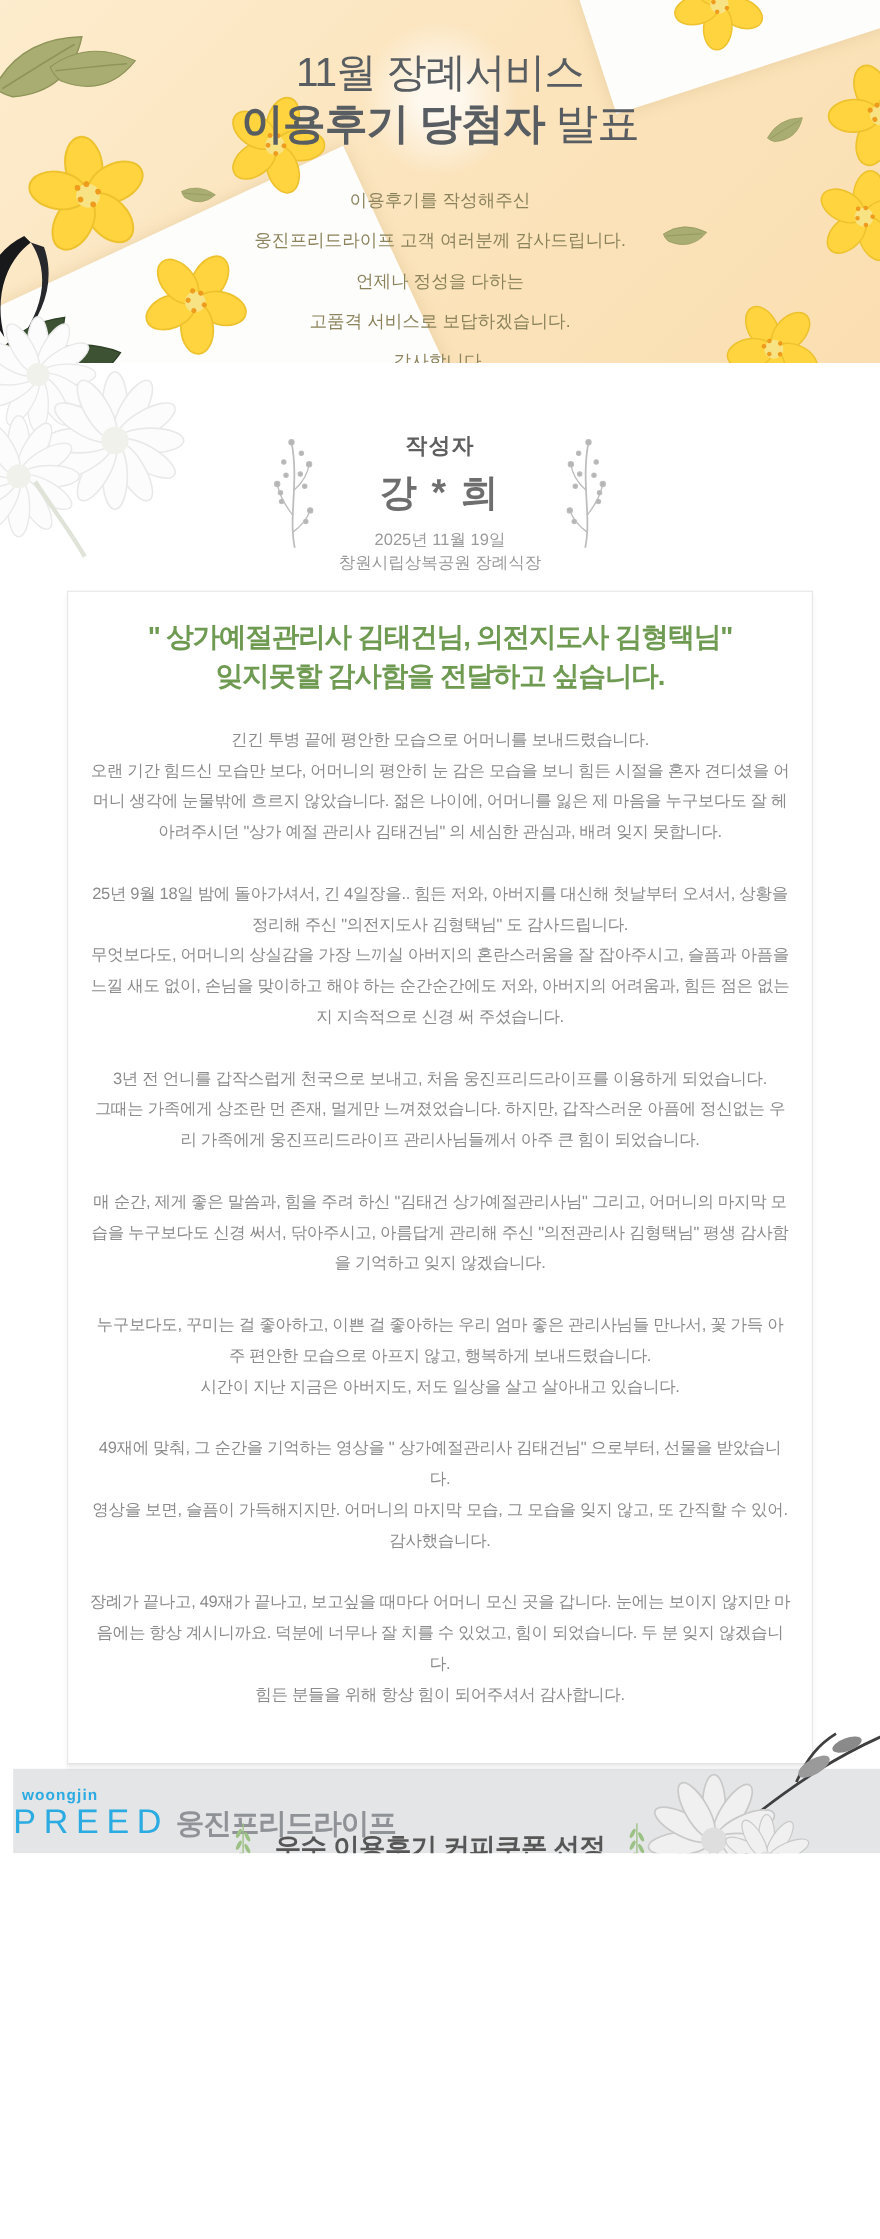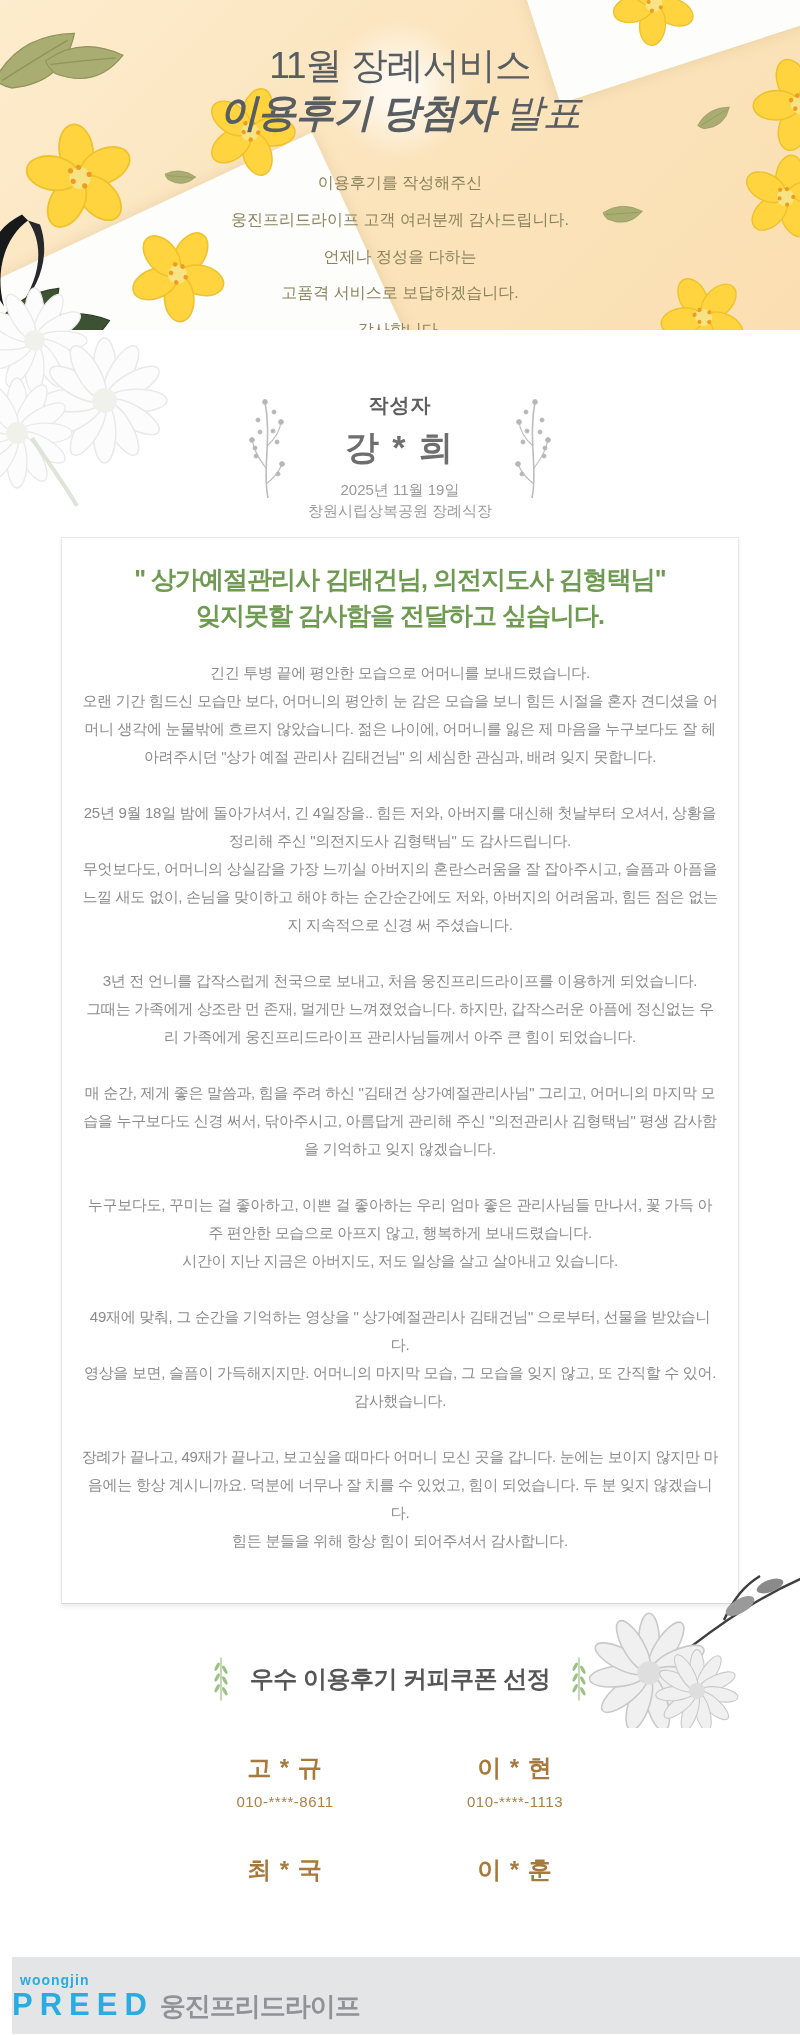--- a/index.html
+++ b/index.html
@@ -2,37 +2,37 @@
 <html><head>
 <meta charset="utf-8">
 <style>
   html,body{margin:0;padding:0;}
   body{
     width:800px;
     background:#ffffff;
     font-family:"Liberation Sans","DejaVu Sans",sans-serif;
     color:#8b8b8b;
   }
-  .page{position:relative;width:800px;height:2034px;overflow:hidden;background:#fff;}
+  .page{position:relative;width:800px;height:1685px;overflow:hidden;background:#fff;}
 
   
   .header{
     position:relative;width:800px;height:330px;
     background:
       radial-gradient(circle at 400px 90px, rgba(255,255,255,.75) 0 18px, rgba(255,255,255,0) 70px),
       linear-gradient(135deg,#fdeccd 0%,#fbe3bb 55%,#fbdfb2 100%);
     overflow:hidden;
   }
   .white-panel{position:absolute;background:#fdfdfb;box-shadow:0 0 14px rgba(180,150,90,.25);}
   .white-panel.left{width:560px;height:340px;left:-150px;top:235px;transform:rotate(-25deg);}
   .white-panel.right{width:420px;height:260px;right:-130px;top:-215px;transform:rotate(-18deg);}
   .deco{position:absolute;}
   .header-content{position:relative;text-align:center;padding-top:44px;z-index:5;}
   .h-title1{font-size:37px;font-weight:500;color:#585d62;letter-spacing:-1px;line-height:1.2;}
-  .h-title2{font-size:39px;color:#585d62;letter-spacing:-1px;line-height:1.3;font-style:italic;}
+  .h-title2{font-size:39px;color:#585d62;letter-spacing:-1px;line-height:1.3;}
   .h-title2 .bold{font-weight:800;}
   .h-sub{margin-top:26px;font-size:16px;color:#8b835c;line-height:2.3;}
 
   
   .author{position:relative;text-align:center;padding-top:62px;z-index:3;}
   .author-inner{display:inline-block;position:relative;padding:0 58px;}
   .author-label{font-size:20px;font-weight:800;color:#5f5f5f;letter-spacing:1px;}
   .author-name{font-size:34px;font-weight:800;color:#6e6e6e;letter-spacing:2px;margin-top:6px;}
   .author-date{font-size:15px;color:#9a9a9a;margin-top:10px;}
   .author-loc{font-size:15px;color:#9a9a9a;margin-top:2px;}
@@ -63,21 +63,21 @@
   .w-phone{font-size:15px;color:#ab8048;margin-top:9px;letter-spacing:.5px;}
 
   
   .footer{
     position:absolute;left:0;bottom:0;width:800px;height:77px;
     background:#e4e5e6;display:flex;align-items:center;justify-content:flex-start;margin-left:12px;
   }
   .logo{display:flex;align-items:flex-end;gap:6px;}
   .logo-left{display:flex;flex-direction:column;align-items:flex-start;}
   .logo-woongjin{font-size:14px;font-weight:700;color:#2aabe2;letter-spacing:1px;margin-left:8px;margin-bottom:1px;}
-  .logo-preed{font-size:31px;font-weight:700;color:#2aabe2;letter-spacing:7px;line-height:1;}
+  .logo-preed{font-size:31px;font-weight:400;color:#2aabe2;letter-spacing:7px;line-height:1;}
   .logo-kr{font-size:26px;font-weight:600;color:#8f9296;letter-spacing:-1px;line-height:1;margin-bottom:1px;}
 
   
   .white-mums{position:absolute;left:-28px;top:278px;z-index:1;}
   .gray-mum{position:absolute;right:-14px;top:1528px;z-index:4;}
 </style>
 </head>
 <body>
 
 <svg width="0" height="0" style="position:absolute">

